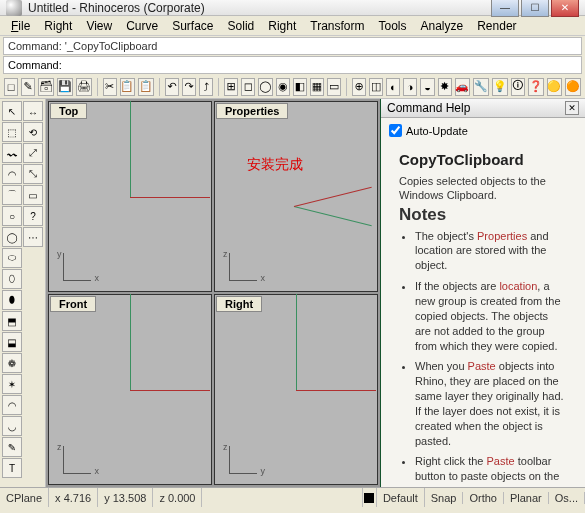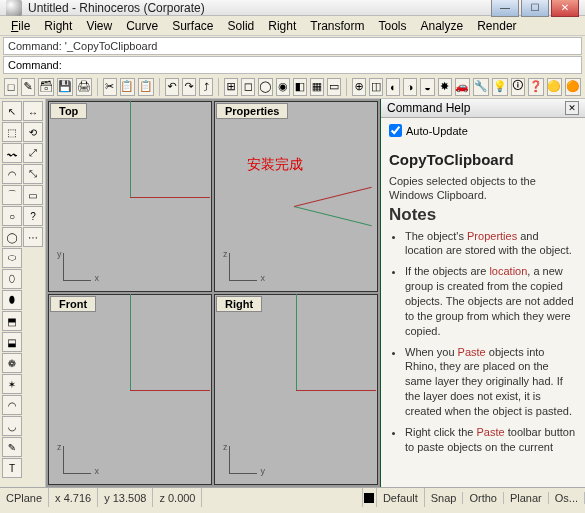--- a/index.html
+++ b/index.html
@@ -50,21 +50,21 @@
 .grid-line-r { position:absolute; background:#b03030; }
 .grid-line-g { position:absolute; background:#3a9060; }
 .annot { position:absolute; color:#d00; font-size:14px; font-family:"Microsoft YaHei","SimSun",sans-serif; left:32px; top:54px; }
 
 
 .help-panel { flex: 1; background: #f5f4ef; border-left: 1px solid #14532d; display: flex; flex-direction: column; overflow:hidden; }
 .help-head { background: linear-gradient(#f8f8f8,#ddd); border-bottom: 1px solid #aaa; padding: 2px 6px; font-size: 12px; display:flex; align-items:center; justify-content:space-between; }
 .help-x { width:14px;height:14px; border:1px solid #888; background:#eee; display:flex;align-items:center;justify-content:center; font-size:9px;}
 .help-opt { padding: 6px 8px; }
 .help-opt label { font-size: 11px; display: flex; align-items: center; gap: 4px; }
-.help-body { padding: 8px 8px; font-size: 12px; color: #333; overflow: hidden; }
+.help-body { padding: 8px 18px; font-size: 12px; color: #333; overflow: hidden; }
 .help-title { font-size: 15px; font-weight: bold; color: #222; margin-bottom: 6px; }
 .help-desc { font-size: 11px; color: #333; margin-bottom: 2px; line-height: 1.3; }
 .notes-h { font-weight: bold; font-size: 17px; margin-bottom: 4px; }
 .help-body ul { padding-left: 16px; }
 .help-body li { font-size: 11px; line-height: 1.35; margin-bottom: 6px; }
 .kw { color: #b03030; font-weight: normal; }
 
 
 .status { height: 20px; background: #ece9d8; border-top: 1px solid #aaa; display: flex; align-items: center; font-size: 11px; }
 .status-cell { padding: 0 6px; border-right: 1px solid #bbb; color: #333; height:100%; display:flex; align-items:center; }

